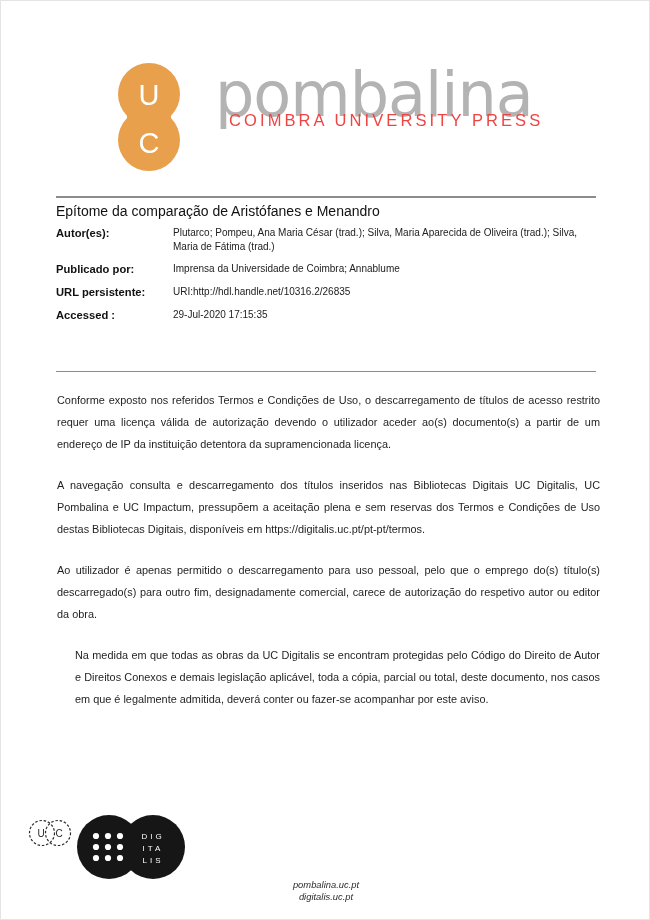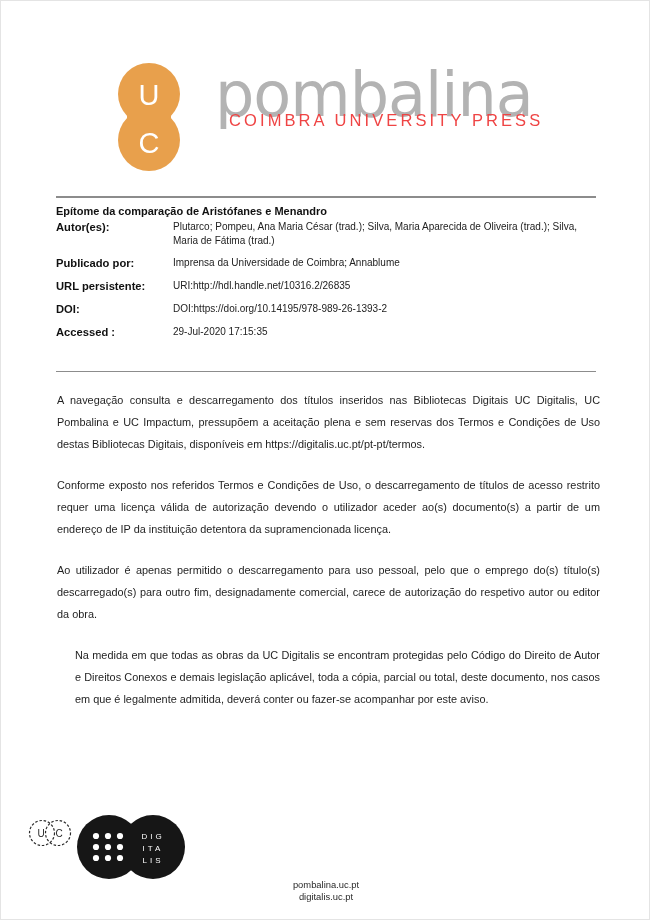--- a/index.html
+++ b/index.html
@@ -84,24 +84,24 @@
   .rule-top { top: 195px; height: 2px; }
   .rule-bottom { top: 370px; height: 1px; }
 
   .meta {
     position: absolute;
     left: 55px;
     top: 203px;
     width: 545px;
   }
   .doc-title {
-    font-size: 11px;
-    font-weight: bold;
+    font-size: 14px;
+    font-weight: normal;
     color: #111111;
-    margin: 0 0 2px 0;
+    margin: 0 0 8px 0;
     line-height: 14px;
   }
   .meta-row {
     display: flex;
     align-items: flex-start;
     margin-bottom: 9px;
   }
   .meta-label {
     width: 117px;
     flex: 0 0 117px;
@@ -161,21 +161,21 @@
   .footer-urls {
     position: absolute;
     left: 0;
     top: 878px;
     width: 650px;
     text-align: center;
     font-size: 9.4px;
     line-height: 11.6px;
     color: #2b2b2b;
   }
-  .footer-urls div { white-space: nowrap; }
+  .footer-urls div { white-space: nowrap; font-style: italic; }
 </style>
 </head>
 <body>
 
 <div class="page">
 
   <div class="masthead">
 
     <div class="uc-mark">
       <svg width="72" height="108" viewBox="0 0 72 108" aria-hidden="true">
@@ -209,35 +209,31 @@
     <div class="meta-row">
       <div class="meta-label">Publicado por:</div>
       <div class="meta-value">Imprensa da Universidade de Coimbra; Annablume</div>
     </div>
 
     <div class="meta-row">
       <div class="meta-label">URL persistente:</div>
       <div class="meta-value">URI:http://hdl.handle.net/10316.2/26835</div>
     </div>
 
-    <div class="meta-row">
-      <div class="meta-label">DOI:</div>
-      <div class="meta-value">DOI:https://doi.org/10.14195/978-989-26-1393-2</div>
-    </div>
 
     <div class="meta-row">
       <div class="meta-label">Accessed :</div>
       <div class="meta-value">29-Jul-2020 17:15:35</div>
     </div>
 
   </div>
 
   <div class="body-copy">
+    <p class="para">Conforme exposto nos referidos Termos e Condições de Uso, o descarregamento de títulos de acesso restrito requer uma licença válida de autorização devendo o utilizador aceder ao(s) documento(s) a partir de um endereço de IP da instituição detentora da supramencionada licença.</p>
     <p class="para">A navegação consulta e descarregamento dos títulos inseridos nas Bibliotecas Digitais UC Digitalis, UC Pombalina e UC Impactum, pressupõem a aceitação plena e sem reservas dos Termos e Condições de Uso destas Bibliotecas Digitais, disponíveis em https://digitalis.uc.pt/pt-pt/termos.</p>
-    <p class="para">Conforme exposto nos referidos Termos e Condições de Uso, o descarregamento de títulos de acesso restrito requer uma licença válida de autorização devendo o utilizador aceder ao(s) documento(s) a partir de um endereço de IP da instituição detentora da supramencionada licença.</p>
     <p class="para">Ao utilizador é apenas permitido o descarregamento para uso pessoal, pelo que o emprego do(s) título(s) descarregado(s) para outro fim, designadamente comercial, carece de autorização do respetivo autor ou editor da obra.</p>
     <p class="para">Na medida em que todas as obras da UC Digitalis se encontram protegidas pelo Código do Direito de Autor e Direitos Conexos e demais legislação aplicável, toda a cópia, parcial ou total, deste documento, nos casos em que é legalmente admitida, deverá conter ou fazer-se acompanhar por este aviso.</p>
   </div>
 
   <div class="footer-marks">
 
     <div class="uc-outline">
       <svg width="46" height="30" viewBox="0 0 46 30" aria-hidden="true">
         <circle cx="15" cy="15" r="12.5" fill="none" stroke="#2b2b2b" stroke-width="1.2" stroke-dasharray="2.5 1.8"></circle>
         <circle cx="31" cy="15" r="12.5" fill="none" stroke="#2b2b2b" stroke-width="1.2" stroke-dasharray="2.5 1.8"></circle>

